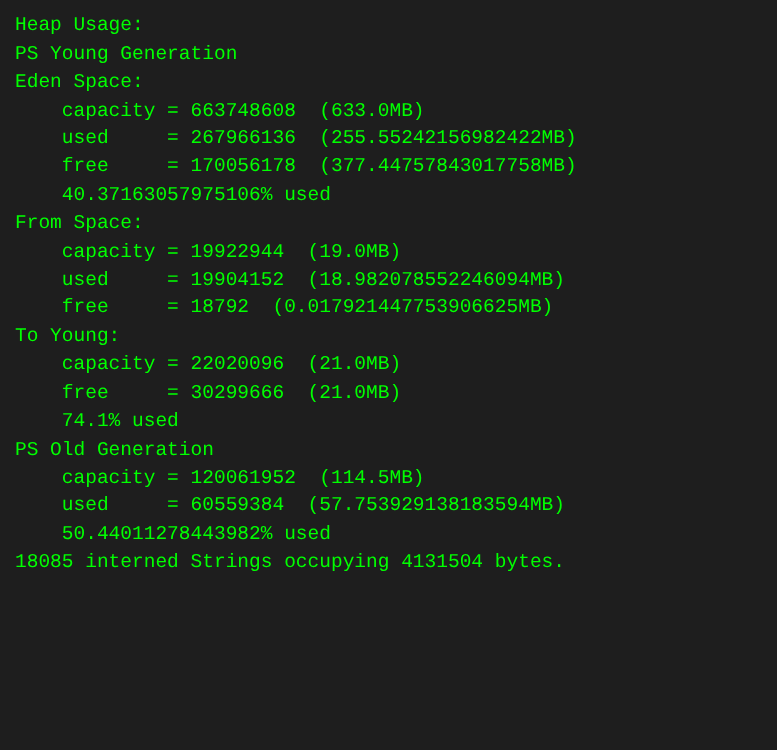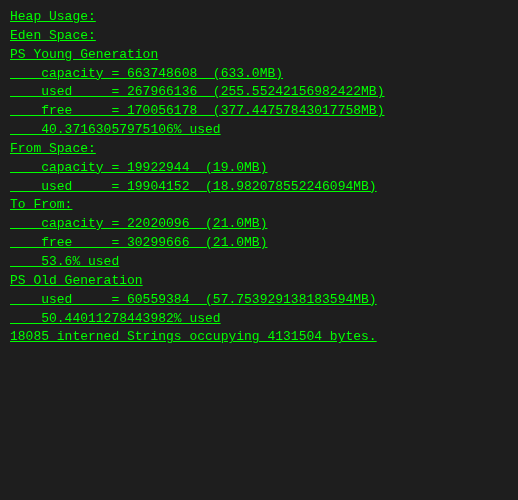--- a/index.html
+++ b/index.html
@@ -14,39 +14,40 @@
       font-size: 13px;
       line-height: 1.45;
       padding: 8px 10px;
       width: 518px;
       min-height: 500px;
       overflow: hidden;
     }
     .line {
       white-space: pre;
       display: block;
-      text-decoration: underline;
     }
   </style>
 </head>
 <body>
 
 <div id="output-container">
     <span class="line">Heap Usage:</span>
+    <span class="line">PS Young Generation</span>
     <span class="line">Eden Space:</span>
-    <span class="line">PS Young Generation</span>
     <span class="line">    capacity = 663748608  (633.0MB)</span>
     <span class="line">    used     = 267966136  (255.55242156982422MB)</span>
     <span class="line">    free     = 170056178  (377.44757843017758MB)</span>
     <span class="line">    40.37163057975106% used</span>
     <span class="line">From Space:</span>
     <span class="line">    capacity = 19922944  (19.0MB)</span>
     <span class="line">    used     = 19904152  (18.982078552246094MB)</span>
-    <span class="line">To From:</span>
+    <span class="line">    free     = 18792  (0.017921447753906625MB)</span>
+    <span class="line">To Young:</span>
     <span class="line">    capacity = 22020096  (21.0MB)</span>
     <span class="line">    free     = 30299666  (21.0MB)</span>
-    <span class="line">    53.6% used</span>
+    <span class="line">    74.1% used</span>
     <span class="line">PS Old Generation</span>
+    <span class="line">    capacity = 120061952  (114.5MB)</span>
     <span class="line">    used     = 60559384  (57.753929138183594MB)</span>
     <span class="line">    50.44011278443982% used</span>
     <span class="line"></span>
     <span class="line">18085 interned Strings occupying 4131504 bytes.</span>
   </div>
 
 </body></html>

